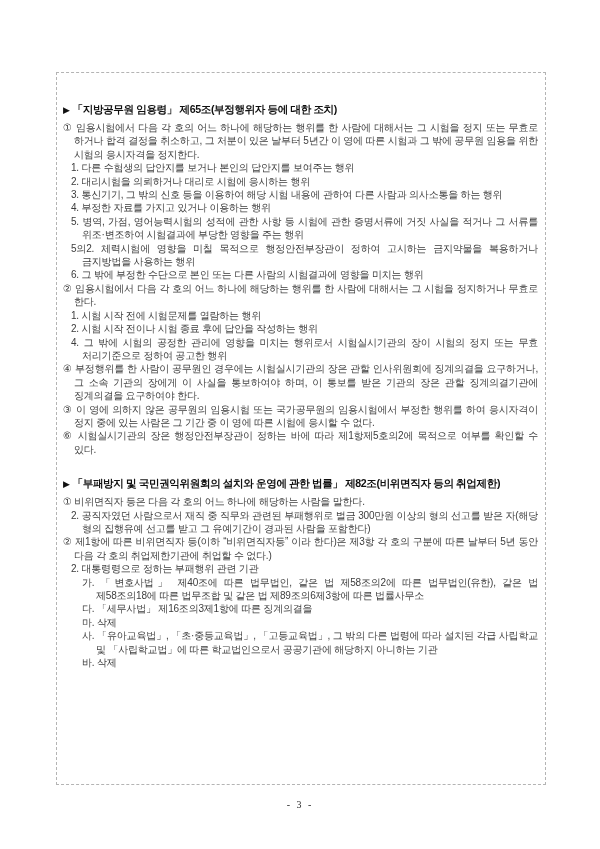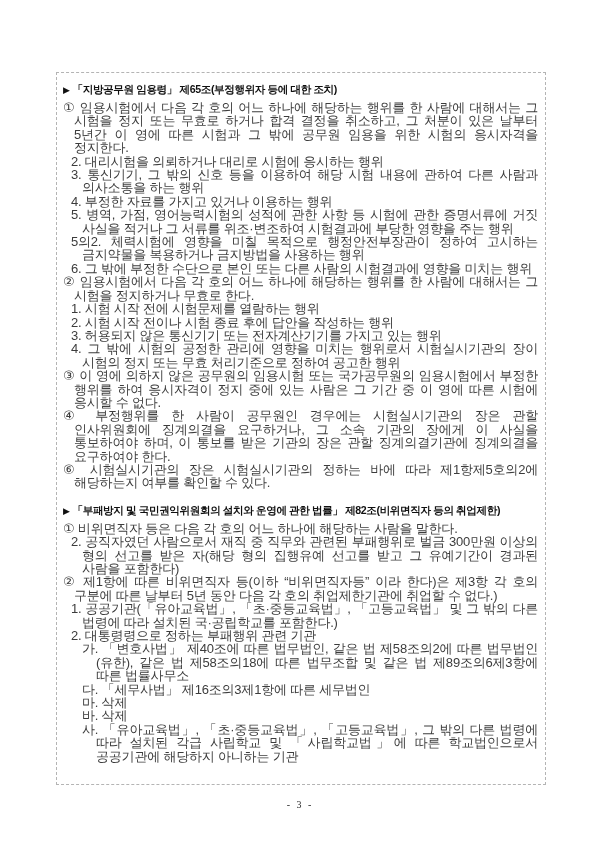--- a/index.html
+++ b/index.html
@@ -19,40 +19,40 @@
     position: absolute;
     left: 56px;
     top: 72px;
     width: 490px;
     height: 713px;
     box-sizing: border-box;
     border: 1px dashed #b4b4b4;
     padding: 9px 7px 8px 6px;
     overflow: hidden;
   }
-  .section { margin-bottom: 13px; }
+  .section { margin-bottom: 13px; margin-top: 20px; }
   .section:last-child { margin-bottom: 0; }
   .sec-header {
     font-weight: bold;
     color: #101010;
     font-size: 10.6px;
     line-height: 15px;
     margin-bottom: 3px;
     letter-spacing: -0.4px;
     white-space: nowrap;
   }
   .sec-header .marker {
     font-size: 9px;
     display: inline-block;
     transform: translateY(-0.5px);
     margin-right: 3px;
   }
   .item {
     color: #3c3c3c;
-    font-size: 13px;
+    font-size: 10px;
     line-height: 13.4px;
     text-align: justify;
     letter-spacing: -0.2px;
     word-break: keep-all;
   }
   .item.l0 { padding-left: 11px; text-indent: -11px; }
   .item.l1 { margin-left: 8px;  padding-left: 11px; text-indent: -11px; }
   .item.l2 { margin-left: 19px; padding-left: 14px; text-indent: -14px; }
   .footer {
     position: absolute;
@@ -67,43 +67,42 @@
   }
 </style>
 </head>
 <body>
 
 <div class="page">
   <div class="doc-box">
       <div class="section">
         <div class="sec-header"><span class="marker">▶</span><span>「지방공무원 임용령」 제65조(부정행위자 등에 대한 조치)</span></div>
         <div class="item l0">① 임용시험에서 다음 각 호의 어느 하나에 해당하는 행위를 한 사람에 대해서는 그 시험을 정지 또는 무효로 하거나 합격 결정을 취소하고, 그 처분이 있은 날부터 5년간 이 영에 따른 시험과 그 밖에 공무원 임용을 위한 시험의 응시자격을 정지한다.</div>
+        <div class="item l1">1. 다른 수험생의 답안지를 보거나 본인의 답안지를 보여주는 행위</div>
         <div class="item l1">2. 대리시험을 의뢰하거나 대리로 시험에 응시하는 행위</div>
         <div class="item l1">3. 통신기기, 그 밖의 신호 등을 이용하여 해당 시험 내용에 관하여 다른 사람과 의사소통을 하는 행위</div>
         <div class="item l1">4. 부정한 자료를 가지고 있거나 이용하는 행위</div>
         <div class="item l1">5. 병역, 가점, 영어능력시험의 성적에 관한 사항 등 시험에 관한 증명서류에 거짓 사실을 적거나 그 서류를 위조·변조하여 시험결과에 부당한 영향을 주는 행위</div>
         <div class="item l1">5의2. 체력시험에 영향을 미칠 목적으로 행정안전부장관이 정하여 고시하는 금지약물을 복용하거나 금지방법을 사용하는 행위</div>
         <div class="item l1">6. 그 밖에 부정한 수단으로 본인 또는 다른 사람의 시험결과에 영향을 미치는 행위</div>
         <div class="item l0">② 임용시험에서 다음 각 호의 어느 하나에 해당하는 행위를 한 사람에 대해서는 그 시험을 정지하거나 무효로 한다.</div>
         <div class="item l1">1. 시험 시작 전에 시험문제를 열람하는 행위</div>
         <div class="item l1">2. 시험 시작 전이나 시험 종료 후에 답안을 작성하는 행위</div>
-        <div class="item l1">3. 허용되지 않은 통신기기 또는 전자계산기기를 가지고 있는 행위</div>
         <div class="item l1">4. 그 밖에 시험의 공정한 관리에 영향을 미치는 행위로서 시험실시기관의 장이 시험의 정지 또는 무효 처리기준으로 정하여 공고한 행위</div>
+        <div class="item l0">④ 부정행위를 한 사람이 공무원인 경우에는 시험실시기관의 장은 관할 인사위원회에 징계의결을 요구하거나, 그 소속 기관의 장에게 이 사실을 통보하여야 하며, 이 통보를 받은 기관의 장은 관할 징계의결기관에 징계의결을 요구하여야 한다.</div>
         <div class="item l0">③ 이 영에 의하지 않은 공무원의 임용시험 또는 국가공무원의 임용시험에서 부정한 행위를 하여 응시자격이 정지 중에 있는 사람은 그 기간 중 이 영에 따른 시험에 응시할 수 없다.</div>
-        <div class="item l0">④ 부정행위를 한 사람이 공무원인 경우에는 시험실시기관의 장은 관할 인사위원회에 징계의결을 요구하거나, 그 소속 기관의 장에게 이 사실을 통보하여야 하며, 이 통보를 받은 기관의 장은 관할 징계의결기관에 징계의결을 요구하여야 한다.</div>
-        <div class="item l0">⑥ 시험실시기관의 장은 시험실시기관의 정하는 바에 따라 제1항제5호의2에 해당하는지 여부를 확인할 수 있다.</div>
+        <div class="item l0">⑥ 시험실시기관의 장은 행정안전부장관이 정하는 바에 따라 제1항제5호의2에 목적으로 여부를 확인할 수 있다.</div>
       </div>
       <div class="section">
         <div class="sec-header"><span class="marker">▶</span><span>「부패방지 및 국민권익위원회의 설치와 운영에 관한 법률」 제82조(비위면직자 등의 취업제한)</span></div>
         <div class="item l0">① 비위면직자 등은 다음 각 호의 어느 하나에 해당하는 사람을 말한다.</div>
         <div class="item l1">2. 공직자였던 사람으로서 재직 중 직무와 관련된 부패행위로 벌금 300만원 이상의 형의 선고를 받은 자(해당 형의 집행유예 선고를 받고 그 유예기간이 경과된 사람을 포함한다)</div>
         <div class="item l0">② 제1항에 따른 비위면직자 등(이하 “비위면직자등” 이라 한다)은 제3항 각 호의 구분에 따른 날부터 5년 동안 다음 각 호의 취업제한기관에 취업할 수 없다.)</div>
-        <div class="item l1">1. 공공기관(「유아교육법」, 「초·중등교육법」, 「고등교육법」 및 그 밖의 다른 법령에 따라 설치된 국·공립학교를 포함한다.)</div>
         <div class="item l1">2. 대통령령으로 정하는 부패행위 관련 기관</div>
         <div class="item l2">가. 「변호사법」 제40조에 따른 법무법인, 같은 법 제58조의2에 따른 법무법인(유한), 같은 법 제58조의18에 따른 법무조합 및 같은 법 제89조의6제3항에 따른 법률사무소</div>
-        <div class="item l2">다. 「세무사법」 제16조의3제1항에 따른 세무법인</div>
+        <div class="item l2">다. 「세무사법」 제16조의3제1항에 따른 징계의결을</div>
         <div class="item l2">마. 삭제</div>
+        <div class="item l2">사. 「유아교육법」, 「초·중등교육법」, 「고등교육법」, 그 밖의 다른 법령에 따라 설치된 각급 사립학교 및 「사립학교법」에 따른 학교법인으로서 공공기관에 해당하지 아니하는 기관</div>
         <div class="item l2">바. 삭제</div>
-        <div class="item l2">사. 「유아교육법」, 「초·중등교육법」, 「고등교육법」, 그 밖의 다른 법령에 따라 설치된 각급 사립학교 및 「사립학교법」에 따른 학교법인으로서 공공기관에 해당하지 아니하는 기관</div>
       </div>
     </div>
   <div class="footer">- 3 -</div>
 </div>
 
 </body></html>

